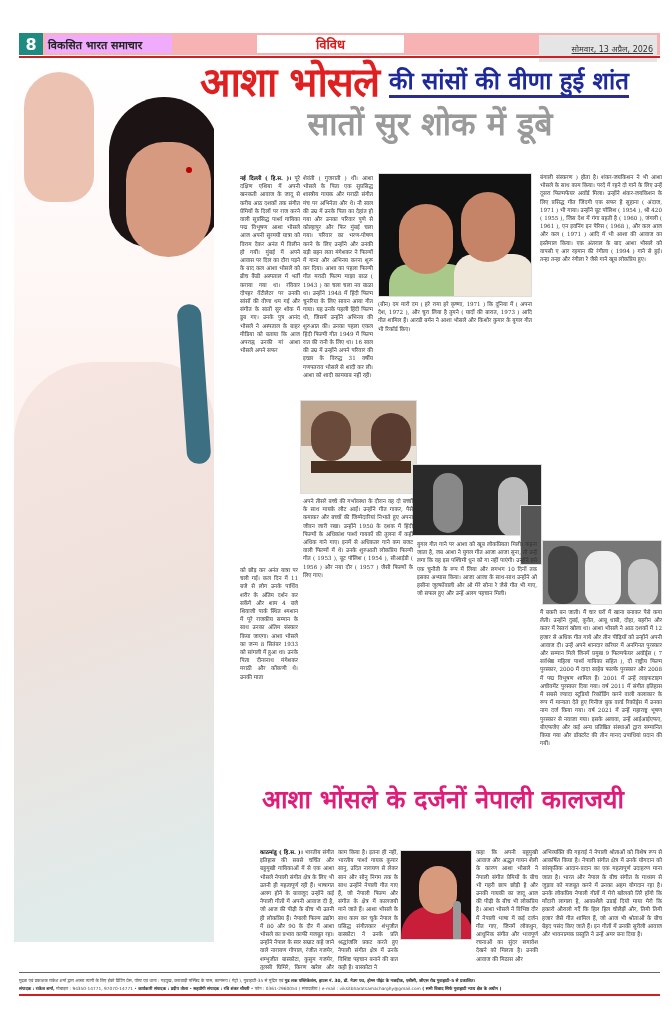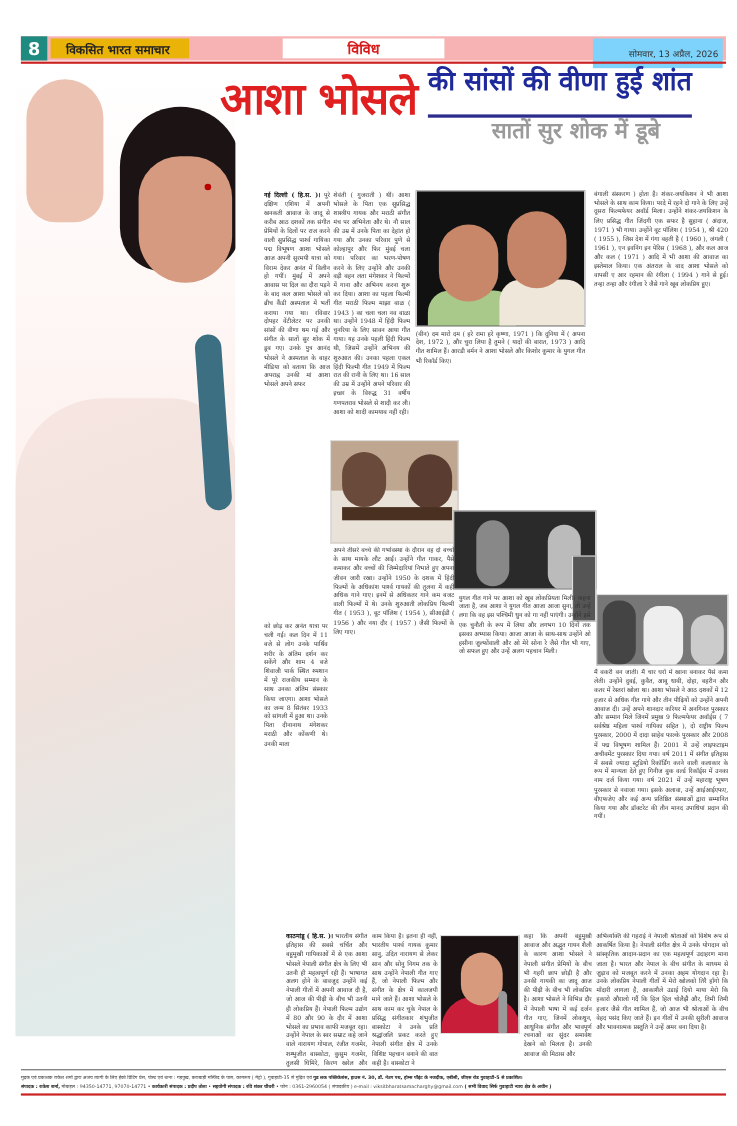--- a/index.html
+++ b/index.html
@@ -2,40 +2,40 @@
 <html><head>
 <meta charset="utf-8">
 <style>
   * { box-sizing: border-box; margin: 0; padding: 0; }
   html, body { width: 670px; height: 1024px; background: #ffffff; overflow: hidden; }
   body { font-family: "DejaVu Serif", serif; color: #222; position: relative; }
 
   
   .masthead { position: absolute; top: 33px; left: 19px; width: 641px; height: 22px; background: #f7b3b3; display: flex; align-items: stretch; }
   .page-num { width: 24px; background: #1e8a80; color: #fff; font-family: "DejaVu Sans", sans-serif; font-weight: bold; font-size: 16px; display: flex; align-items: center; justify-content: center; }
-  .paper-name { background: #eab308; margin: 2px 0 2px 3px; padding: 0 14px; font-family: "DejaVu Sans", sans-serif; font-size: 11px; font-weight: bold; display: flex; align-items: center; color: #222; width: 126px; }
+  .paper-name { background: #f0abfc; margin: 2px 0 2px 3px; padding: 0 2px; font-family: "DejaVu Sans", sans-serif; font-size: 11px; font-weight: bold; display: flex; align-items: center; color: #222; width: 126px; }
   .section-name { position: absolute; left: 238px; top: 2px; width: 147px; height: 18px; background: #fff; color: #d81b1b; font-family: Liberation Sans, sans-serif; font-weight: bold; font-size: 13px; display: flex; align-items: center; justify-content: center; }
-  .date { position: absolute; right: 3px; top: 2px; width: 118px; height: 27px; background: #7dd3fc; font-family: "DejaVu Sans", sans-serif; font-size: 8px; display: flex; align-items: center; justify-content: flex-end; padding-right: 4px; color: #333; }
+  .date { position: absolute; right: 3px; top: 2px; width: 118px; height: 27px; background: #e5e5e5; font-family: "DejaVu Sans", sans-serif; font-size: 8px; display: flex; align-items: center; justify-content: flex-end; padding-right: 4px; color: #333; text-decoration: underline; }
   .rule-top { position: absolute; top: 56px; left: 19px; width: 641px; height: 2px; background: #c22; }
 
   
   .hero-photo { position: absolute; top: 62px; left: 14px; width: 200px; height: 880px; overflow: hidden; }
   .hero-photo .bg { position: absolute; inset: 0; background: linear-gradient(180deg, #fff 0%, #fdf2ef 40%, #f4e7e3 70%, #e6eeee 100%); }
   .hand { position: absolute; left: 10px; top: 10px; width: 70px; height: 130px; background: #e9b8a5; border-radius: 40px 40px 30px 30px; opacity: .85; }
   .head { position: absolute; left: 95px; top: 35px; width: 110px; height: 150px; background: #1c1414; border-radius: 55px 55px 40px 40px; }
   .face { position: absolute; left: 112px; top: 80px; width: 85px; height: 115px; background: #d69a80; border-radius: 40px 40px 45px 45px; }
   .bindi { position: absolute; left: 172px; top: 105px; width: 6px; height: 6px; background: #b00; border-radius: 50%; }
   .mic { position: absolute; left: 168px; top: 242px; width: 24px; height: 160px; background: #3d6f82; border-radius: 12px; transform: rotate(-4deg); }
   .saree { position: absolute; left: 0; top: 300px; width: 200px; height: 600px; background: linear-gradient(160deg, #f7e6e2, #efe1dc 40%, #e0ebea 85%); border-radius: 80px 60px 0 0; }
 
   
   .hl1 { position: absolute; top: 62px; left: 200px; display: flex; align-items: flex-end; gap: 10px; }
   .hl1-red { font-family: "DejaVu Sans", sans-serif; font-weight: bold; color: #e02020; font-size: 40px; line-height: 1; letter-spacing: -1px; text-align: right; }
-  .hl1-blue { font-family: "DejaVu Sans", sans-serif; font-weight: bold; color: #1f2a9a; font-size: 24px; line-height: 1; border-bottom: 3px solid #2c2c8c; padding-bottom: 18px; margin-bottom: 4px; }
-  .hl2 { position: absolute; top: 108px; left: 260px; width: 340px; text-align: right; font-family: "DejaVu Serif", serif; font-weight: bold; color: #9a9a9a; font-size: 20px; line-height: 1; }
+  .hl1-blue { font-family: "DejaVu Sans", sans-serif; font-weight: bold; color: #1f2a9a; font-size: 24px; line-height: 1; border-bottom: 3px solid #2c2c8c; padding-bottom: 2px; margin-bottom: 4px; }
+  .hl2 { position: absolute; top: 108px; left: 260px; width: 340px; text-align: center; font-family: "DejaVu Serif", serif; font-weight: bold; color: #9a9a9a; font-size: 32px; line-height: 1; }
 
   
   .col { position: absolute; font-size: 5.6px; line-height: 8.2px; color: #333; text-align: justify; overflow: hidden; font-family: "DejaVu Serif", serif; }
   .col b { font-weight: bold; color: #111; }
 
   
   .photo { position: absolute; overflow: hidden; border: 1px solid #ddd; }
   .ph-girls { top: 173px; left: 378px; width: 154px; height: 124px; background: #111; }
   .ph-girls .g1 { position: absolute; left: 20px; top: 30px; width: 54px; height: 70px; background: #c9876a; border-radius: 27px; }
   .ph-girls .g1b { position: absolute; left: 10px; top: 90px; width: 80px; height: 40px; background: #a8c98a; border-radius: 20px 20px 0 0; }
@@ -145,20 +145,21 @@
   <span>अपने तीसरे बच्चे की गर्भावस्था के दौरान वह दो बच्चों के साथ मायके लौट आईं। उन्होंने गीत गाकर, पैसे कमाकर और बच्चों की जिम्मेदारियां निभाते हुए अपना जीवन जारी रखा। उन्होंने 1950 के दशक में हिंदी फिल्मों के अधिकांश पार्श्व गायकों की तुलना में कहीं अधिक गाने गाए। इनमें से अधिकतर गाने कम बजट वाली फिल्मों में थे। उनके शुरुआती लोकप्रिय फिल्मी गीत ( 1953 ), बूट पॉलिश ( 1954 ), सीआईडी ( 1956 ) और नया दौर ( 1957 ) जैसी फिल्मों के लिए गाए।</span>
 </div>
 <div class="col" style="top:540px; left:417px; width:120px; height:240px;">
   <span>युगल गीत गाने पर आशा को खूब लोकप्रियता मिली। कहना जाता है, जब आशा ने युगल गीत आजा आजा सुना, तो उन्हें लगा कि वह इस पश्चिमी धुन को गा नहीं पाएंगी। उन्होंने इसे एक चुनौती के रूप में लिया और लगभग 10 दिनों तक इसका अभ्यास किया। आजा आजा के साथ-साथ उन्होंने ओ हसीना जुल्फोंवाली और ओ मेरे सोना रे जैसे गीत भी गाए, जो सफल हुए और उन्हें अलग पहचान मिली।</span>
 </div>
 <div class="col" style="top:608px; left:540px; width:122px; height:172px;">
   <span>मैं बकरी बन जाती। मैं चार घरों में खाना बनाकर पैसे कमा लेती। उन्होंने दुबई, कुवैत, आबू धाबी, दोहा, बहरीन और कतर में रेस्तरां खोला था। आशा भोसले ने आठ दशकों में 12 हजार से अधिक गीत गाये और तीन पीढ़ियों को उन्होंने अपनी आवाज दी। उन्हें अपने शानदार करियर में अनगिनत पुरस्कार और सम्मान मिले जिनमें प्रमुख 9 फिल्मफेयर अवॉर्ड्स ( 7 सर्वश्रेष्ठ महिला पार्श्व गायिका सहित ), दो राष्ट्रीय फिल्म पुरस्कार, 2000 में दादा साहेब फाल्के पुरस्कार और 2008 में पद्म विभूषण शामिल हैं। 2001 में उन्हें लाइफटाइम अचीवमेंट पुरस्कार दिया गया। वर्ष 2011 में संगीत इतिहास में सबसे ज्यादा स्टूडियो रिकॉर्डिंग करने वाली कलाकार के रूप में मान्यता देते हुए गिनीज बुक वर्ल्ड रिकॉर्ड्स में उनका नाम दर्ज किया गया। वर्ष 2021 में उन्हें महाराष्ट्र भूषण पुरस्कार से नवाजा गया। इसके अलावा, उन्हें आईआईएफए, बीएफजेए और कई अन्य प्रतिष्ठित संस्थाओं द्वारा सम्मानित किया गया और डॉक्टरेट की तीन मानद उपाधियां प्रदान की गयीं।</span>
 </div>
 
 <div class="hl3">
+  <div>आशा भोंसले के दर्जनों नेपाली कालजयी</div>
 </div>
 
 <div class="col" style="top:848px; left:260px; width:74px; height:122px;">
   <b>काठमांडू ( हि.स. )।</b>
   <span>भारतीय संगीत इतिहास की सबसे चर्चित और बहुमुखी गायिकाओं में से एक आशा भोसले नेपाली संगीत क्षेत्र के लिए भी उतनी ही महत्वपूर्ण रही हैं। भाषागत अलग होने के बावजूद उन्होंने कई नेपाली गीतों में अपनी आवाज दी है, जो आज की पीढ़ी के बीच भी उतनी ही लोकप्रिय हैं। नेपाली फिल्म उद्योग में 80 और 90 के दौर में आशा भोसले का प्रभाव काफी मजबूत रहा। उन्होंने नेपाल के स्वर सम्राट कहे जाने वाले नारायण गोपाल, रंजीत गजमेर, शम्भुजीत बास्कोटा, कुसुम गजमेर, तुलसी घिमिरे, किरण खरेल और यादव खरेल जैसे प्रमुख हस्तियों के साथ भी</span>
 </div>
 <div class="col" style="top:848px; left:338px; width:60px; height:122px;">
   <span>काम किया है। इतना ही नहीं, भारतीय पार्श्व गायक कुमार सानु, उदित नारायण से लेकर सान और सोनु निगम तक के साथ उन्होंने नेपाली गीत गाए हैं, जो नेपाली फिल्म और संगीत के क्षेत्र में कालजयी माने जाते हैं। आशा भोसले के साथ काम कर चुके नेपाल के प्रसिद्ध संगीतकार शंभुजीत बास्कोटा ने उनके प्रति श्रद्धांजलि प्रकट करते हुए नेपाली संगीत क्षेत्र में उनके विशिष्ट पहचान बनाने की बात कही है। बास्कोटा ने</span>
 </div>
 <div class="photo ph-nepal">

